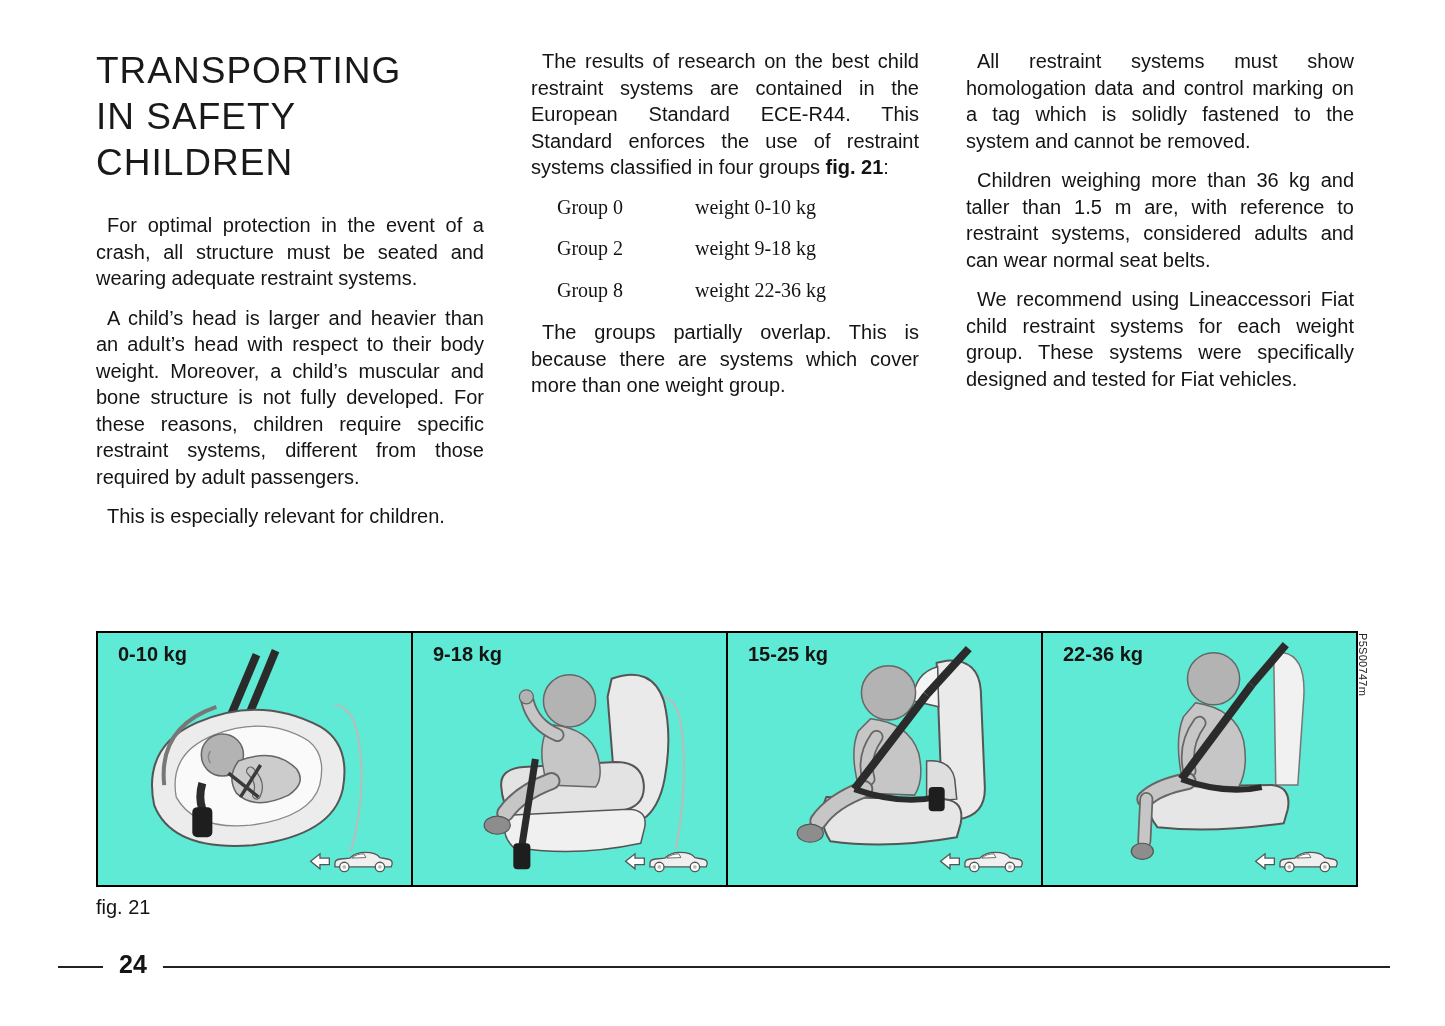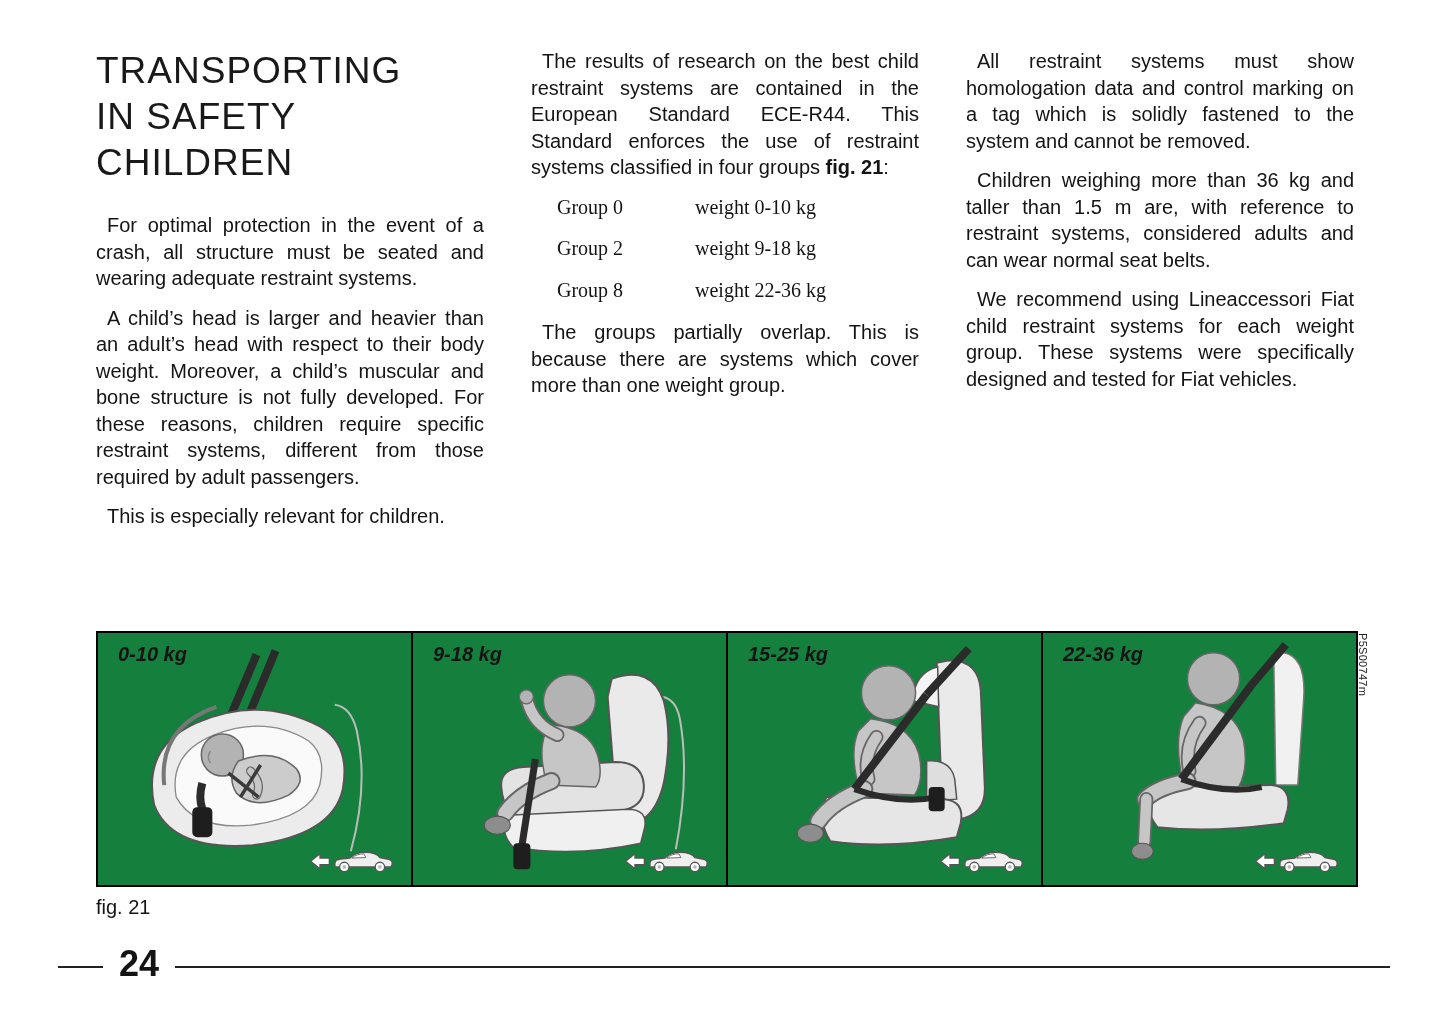--- a/index.html
+++ b/index.html
@@ -11,35 +11,35 @@
   .columns{position:absolute;left:96px;top:48px;width:1258px;display:flex;gap:47px;}
   .col{width:388px;font-size:20px;line-height:26.5px;text-align:justify;}
   .title{font-size:37px;line-height:46px;font-weight:normal;letter-spacing:1px;margin:0 0 26px 0;color:#191919;}
   .tline{display:block;}
   p.body{margin:0 0 13px 0;text-indent:11px;}
   .groups{margin:10px 0 16px 26px;font-family:Liberation Serif, serif;}
   .group-row{display:flex;margin-bottom:15px;}
   .group-name{width:138px;flex:none;}
   .figure{
     position:absolute;left:96px;top:631px;width:1258px;height:252px;
-    border:2px solid #000;display:flex;background:#15803d;font-style:italic;
+    border:2px solid #000;display:flex;background:#5eead4;
   }
   .panel{flex:1 1 0;position:relative;border-right:2px solid #000;overflow:hidden;}
   .panel:last-child{border-right:none;}
   .panel-label{position:absolute;top:10px;left:20px;font-weight:bold;font-size:20px;z-index:2;}
   .panel-art{position:absolute;left:0;top:0;width:100%;height:100%;}
   .fig-code{
     position:absolute;left:1357px;top:633px;font-size:11px;letter-spacing:.3px;
     writing-mode:vertical-rl;color:#222;
   }
   .fig-caption{position:absolute;left:96px;top:896px;font-size:20px;}
   .footer-rule{position:absolute;left:58px;top:966px;width:1332px;height:0;border-top:2px solid #222;}
   .pageno{
     position:absolute;left:103px;top:946px;background:#fff;padding:0 16px;
-    font-size:36px;font-weight:bold;line-height:36px;text-align:center;
+    font-size:25px;font-weight:bold;line-height:36px;text-align:center;
   }
 </style>
 </head>
 <body>
 
 <svg width="0" height="0" style="position:absolute" aria-hidden="true">
   <defs>
     <symbol id="car-arrow" viewBox="0 0 96 30">
       <path d="M4,15 L14,7 L14,11.5 L24,11.5 L24,18.5 L14,18.5 L14,23 Z" fill="#fff" stroke="#555" stroke-width="1.4"></path>
       <path d="M30,21 L30,17 Q30,13 36,12.5 L46,11.5 Q52,5.5 62,5.5 Q74,5.5 78,11 L86,12.5 Q92,13.5 91,18 L90,21 Z" fill="#efefef" stroke="#555" stroke-width="1.4"></path>

